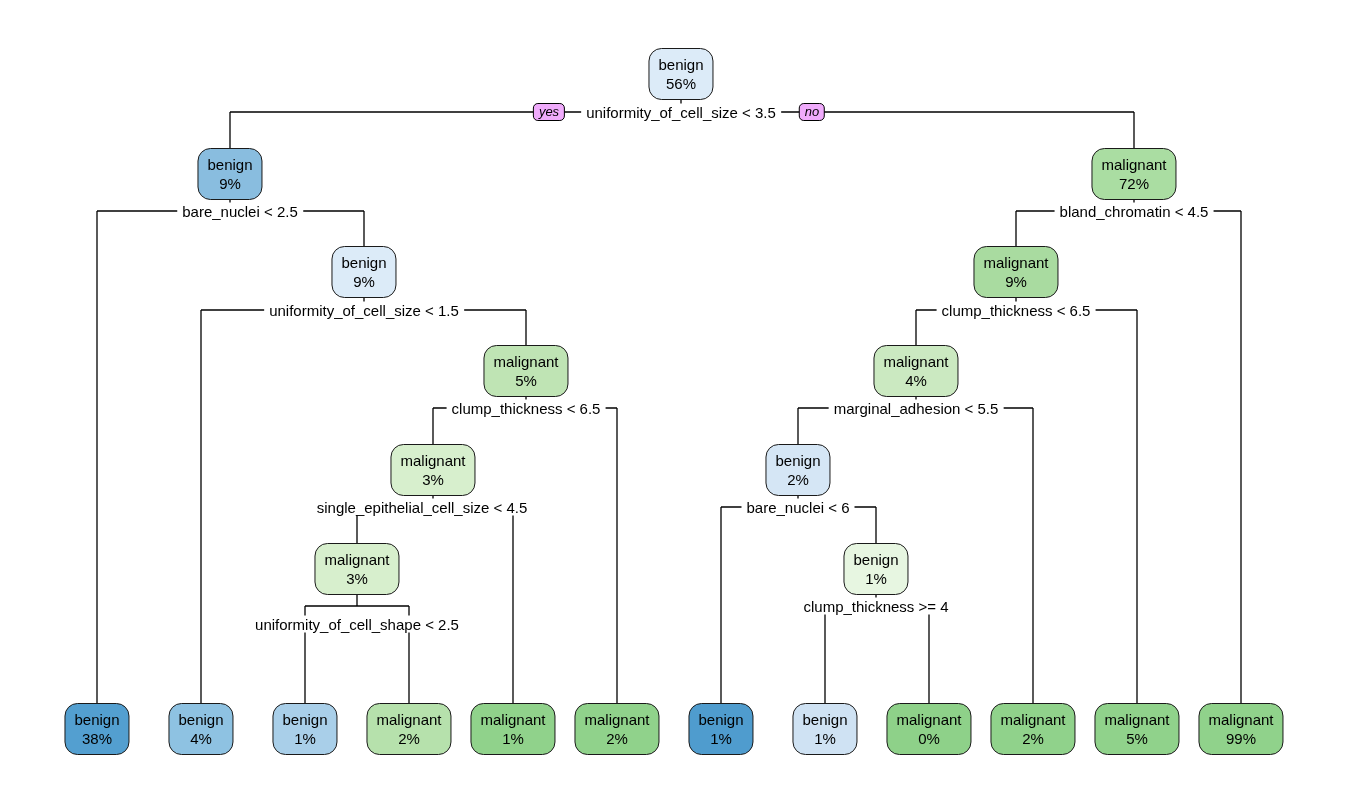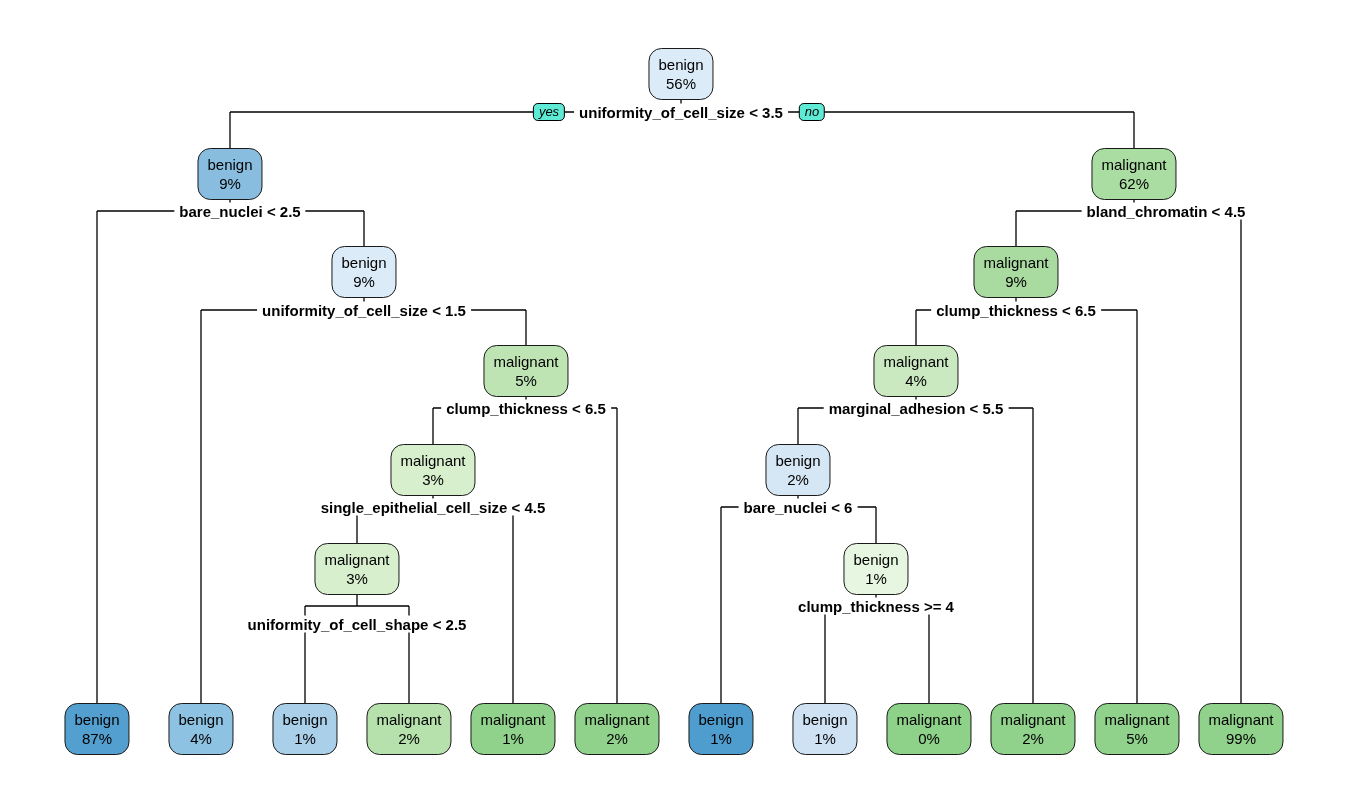--- a/index.html
+++ b/index.html
@@ -11,25 +11,25 @@
   .node{
     position:absolute;transform:translateX(-50%);
     border:1px solid #1a1a1a;border-radius:13px;
     padding:6px 9px;min-height:43px;box-sizing:border-box;
     text-align:center;font-size:15px;line-height:19px;color:#000;
     white-space:nowrap;
   }
   .split{
     position:absolute;transform:translate(-50%,-50%);
     background:#ffffff;padding:0 5px;
-    font-weight:700;font-size:15px;color:#000;white-space:nowrap;
+    font-weight:400;font-size:15px;color:#000;white-space:nowrap;
   }
   .yn{
     position:absolute;transform:translate(-50%,-50%);
-    background:#5eead4;border:1px solid #000;border-radius:5px;
+    background:#f0abfc;border:1px solid #000;border-radius:5px;
     padding:0 5px;font-style:italic;font-size:13px;line-height:16px;color:#000;
     white-space:nowrap;
   }
 </style>
 </head>
 <body>
 
 <div class="canvas">
 
   <svg class="edges" viewBox="0 0 1349 793" fill="none" stroke="#000000" stroke-width="1.3">
@@ -77,44 +77,44 @@
     <path d="M721 507V705"></path>
       <path d="M876 507V543"></path>
     <path d="M305 606V705"></path>
       <path d="M409 606V705"></path>
     <path d="M825 606V705"></path>
       <path d="M929 606V705"></path>
   </svg>
 
   <div class="split" style="left:681px;top:112px">uniformity_of_cell_size &lt; 3.5</div>
   <div class="split" style="left:240px;top:211px">bare_nuclei &lt; 2.5</div>
-  <div class="split" style="left:1166px;top:211px">bland_chromatin &lt; 4.5</div>
+  <div class="split" style="left:1134px;top:211px">bland_chromatin &lt; 4.5</div>
   <div class="split" style="left:364px;top:310px">uniformity_of_cell_size &lt; 1.5</div>
   <div class="split" style="left:1016px;top:310px">clump_thickness &lt; 6.5</div>
   <div class="split" style="left:526px;top:408px">clump_thickness &lt; 6.5</div>
   <div class="split" style="left:916px;top:408px">marginal_adhesion &lt; 5.5</div>
-  <div class="split" style="left:433px;top:507px">single_epithelial_cell_size &lt; 4.5</div>
+  <div class="split" style="left:422px;top:507px">single_epithelial_cell_size &lt; 4.5</div>
   <div class="split" style="left:798px;top:507px">bare_nuclei &lt; 6</div>
   <div class="split" style="left:357px;top:624px">uniformity_of_cell_shape &lt; 2.5</div>
   <div class="split" style="left:876px;top:606px">clump_thickness &gt;= 4</div>
 
   <div class="yn" style="left:549px;top:112px">yes</div>
   <div class="yn" style="left:812px;top:112px">no</div>
 
   <div class="node" style="left: 681px; top: 48px; background: rgb(220, 235, 248);">
       <div>benign</div>
       <div>56%</div>
     </div>
   <div class="node" style="left: 230px; top: 148px; background: rgb(137, 189, 223);">
       <div>benign</div>
       <div>9%</div>
     </div>
   <div class="node" style="left: 1134px; top: 148px; background: rgb(170, 221, 162);">
       <div>malignant</div>
-      <div>62%</div>
+      <div>72%</div>
     </div>
   <div class="node" style="left: 364px; top: 246px; background: rgb(220, 235, 248);">
       <div>benign</div>
       <div>9%</div>
     </div>
   <div class="node" style="left: 1016px; top: 246px; background: rgb(169, 219, 160);">
       <div>malignant</div>
       <div>9%</div>
     </div>
   <div class="node" style="left: 526px; top: 345px; background: rgb(191, 228, 180);">
@@ -137,21 +137,21 @@
       <div>malignant</div>
       <div>3%</div>
     </div>
   <div class="node" style="left: 876px; top: 543px; background: rgb(231, 246, 225);">
       <div>benign</div>
       <div>1%</div>
     </div>
 
   <div class="node" style="left: 97px; top: 703px; background: rgb(83, 159, 208);">
       <div>benign</div>
-      <div>87%</div>
+      <div>38%</div>
     </div>
   <div class="node" style="left: 201px; top: 703px; background: rgb(142, 194, 226);">
       <div>benign</div>
       <div>4%</div>
     </div>
   <div class="node" style="left: 305px; top: 703px; background: rgb(169, 207, 233);">
       <div>benign</div>
       <div>1%</div>
     </div>
   <div class="node" style="left: 409px; top: 703px; background: rgb(182, 225, 172);">

